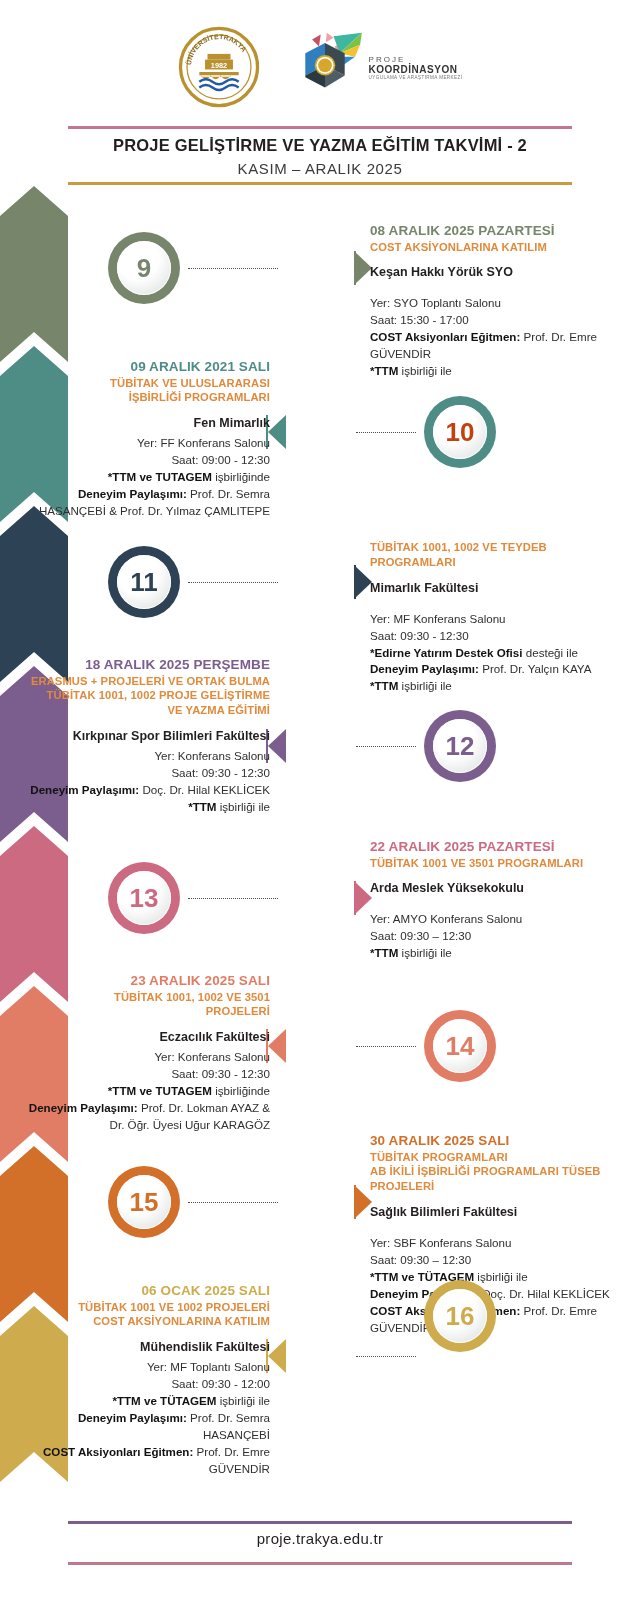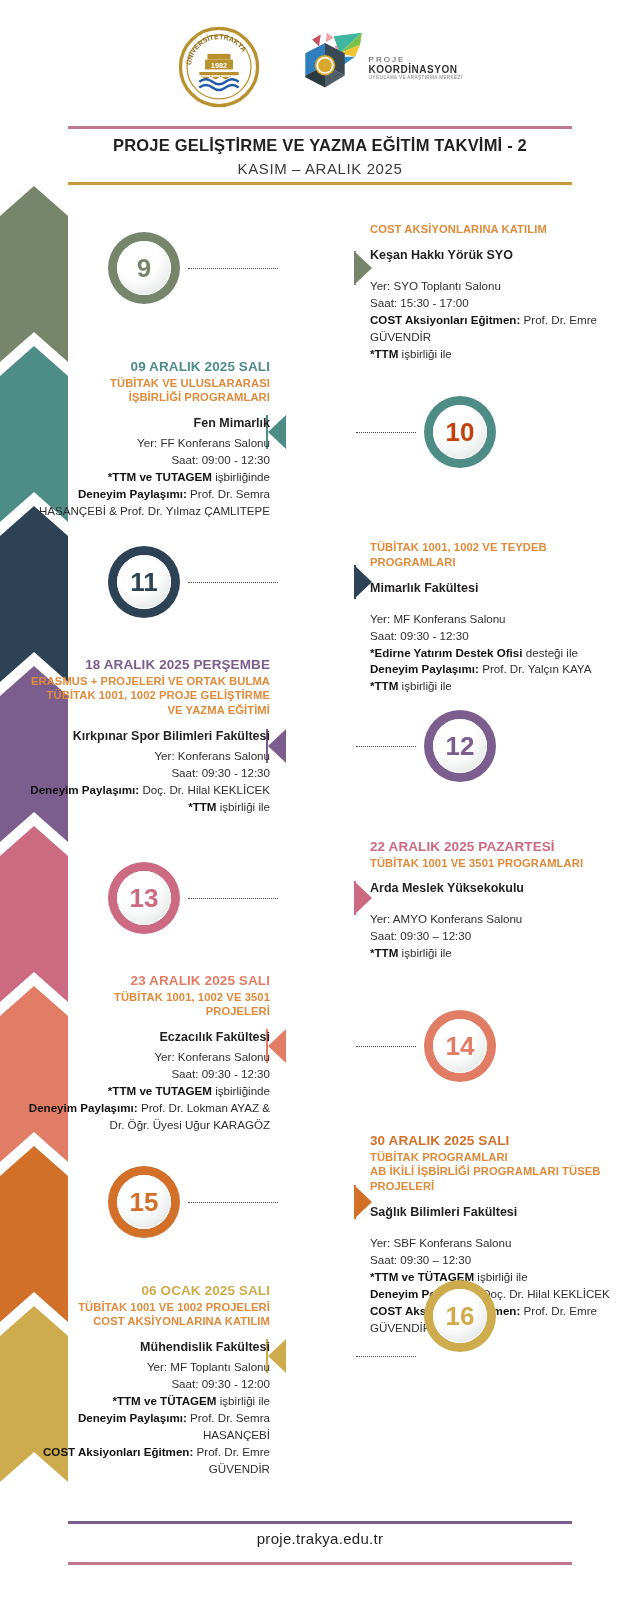--- a/index.html
+++ b/index.html
@@ -125,35 +125,36 @@
     <div class="chev" style="top: 186px; height: 176px; background: rgb(119, 133, 106);"></div>
     <div class="ptr right" style="top: 251px; left: 354px; background: rgb(119, 133, 106);"></div>
     <div class="ptr-stem" style="top: 251px; left: 354px; background: rgb(119, 133, 106); position: absolute;"></div>
     <div class="medal" style="left: 108px; top: 232px;">
       <div class="ring" style="background:#77856a"></div>
       <div class="disc"></div>
       <div class="num" style="color:#77856a">9</div>
     </div>
     <div class="dots" style="top: 268px; left: 188px; width: 90px;"></div>
     <div class="blk r" style="top: 222px;">
+      <div class="date" style="color:#77856a">08 ARALIK 2025 PAZARTESİ</div>
       <div class="prog">COST AKSİYONLARINA KATILIM</div>
       <div class="fac">Keşan Hakkı Yörük SYO</div>
       <div class="lines gap">Yer: SYO Toplantı Salonu<br>Saat: 15:30 - 17:00<br><b>COST Aksiyonları Eğitmen:</b> Prof. Dr. Emre GÜVENDİR<br><b>*TTM</b> işbirliği ile</div>
     </div>
     <div class="chev" style="top: 346px; height: 176px; background: rgb(78, 140, 134);"></div>
     <div class="ptr left" style="top: 415px; left: 268px; background: rgb(78, 140, 134);"></div>
     <div class="ptr-stem" style="top: 415px; left: 266px; background: rgb(78, 140, 134); position: absolute;"></div>
     <div class="medal" style="left: 424px; top: 396px;">
       <div class="ring" style="background:#4e8c86"></div>
       <div class="disc"></div>
       <div class="num" style="color:#c2410c">10</div>
     </div>
     <div class="dots" style="top: 432px; left: 356px; width: 60px;"></div>
     <div class="blk l" style="top: 358px;">
-      <div class="date" style="color:#4e8c86">09 ARALIK 2025 SALI</div>
+      <div class="date" style="color:#4e8c86">09 ARALIK 2021 SALI</div>
       <div class="prog">TÜBİTAK VE ULUSLARARASI<br>İŞBİRLİĞİ PROGRAMLARI</div>
       <div class="fac">Fen Mimarlık</div>
       <div class="lines">Yer: FF Konferans Salonu<br>Saat: 09:00 - 12:30<br><b>*TTM ve TUTAGEM</b> işbirliğinde<br><b>Deneyim Paylaşımı:</b> Prof. Dr. Semra HASANÇEBİ &amp; Prof. Dr. Yılmaz ÇAMLITEPE</div>
     </div>
     <div class="chev" style="top: 506px; height: 176px; background: rgb(45, 66, 84);"></div>
     <div class="ptr right" style="top: 565px; left: 354px; background: rgb(45, 66, 84);"></div>
     <div class="ptr-stem" style="top: 565px; left: 354px; background: rgb(45, 66, 84); position: absolute;"></div>
     <div class="medal" style="left: 108px; top: 546px;">
       <div class="ring" style="background:#2d4254"></div>
       <div class="disc"></div>

